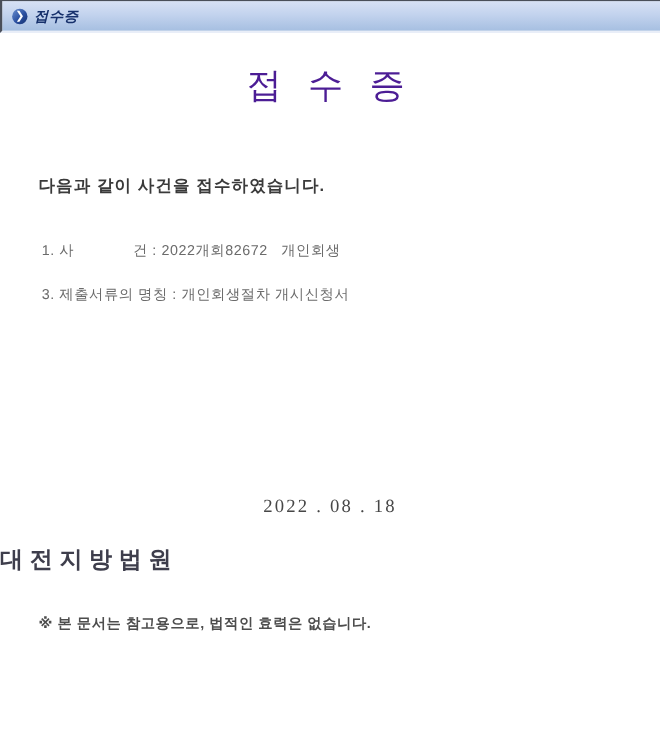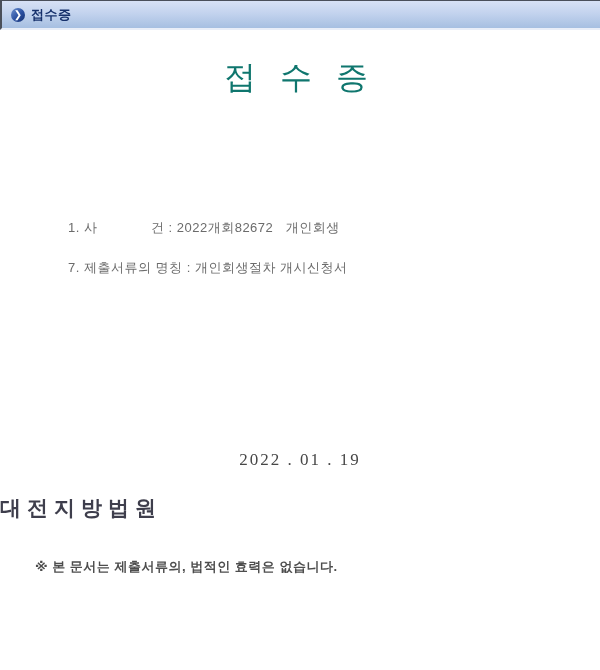--- a/index.html
+++ b/index.html
@@ -24,41 +24,41 @@
     width:14px; height:14px; border-radius:50%;
     margin-left:9px;
     background:linear-gradient(135deg, #6b90d0 0%, #2a4fa0 55%, #15306f 100%);
     color:#ffffff; font-size:10px; font-weight:bold; line-height:13px;
     display:flex; align-items:center; justify-content:center;
     flex:0 0 auto;
   }
   .header-title {
     margin-left:6px; font-size:13px; font-weight:bold; color:#16306b;
     letter-spacing:0.5px;
+    font-style:italic;
   }
   
   .doc-title {
     position:absolute; top:56px; left:0; width:100%;
     text-align:center;
     font-family:"Liberation Serif","DejaVu Serif",serif;
-    font-size:32px; font-weight:500; color:#0f766e;
+    font-size:32px; font-weight:500; color:#4c1d95;
     letter-spacing:8px;
   }
   .recipient {
     position:absolute; top:116px; right:35px;
     font-size:15px; color:#4a4a4a; letter-spacing:1px;
   }
   .intro {
     position:absolute; top:160px; left:35px;
     font-size:15px; font-weight:bold; color:#3a3a3a; letter-spacing:1px;
   }
   .item-list {
     position:absolute; top:208px; left:38px; right:4px;
     list-style:none;
-    margin-left:30px;
   }
   .item-row {
     height:40px; line-height:40px;
     font-size:13px; color:#6b6b6b;
     white-space:pre; letter-spacing:0.5px;
   }
   .redaction-box {
     display:inline-block; width:15px; height:16px;
     background:#e9e9e9; vertical-align:middle; margin:0 3px;
   }
@@ -86,25 +86,26 @@
 <div class="page">
 
   <div class="header">
     <span class="header-icon">❯</span>
     <span class="header-title">접수증</span>
   </div>
 
   <div class="doc-title">접 수 증</div>
 
 
+  <div class="intro">다음과 같이 사건을 접수하였습니다.</div>
 
   <ul class="item-list">
     <li class="item-row">1. 사             건 : 2022개회82672   개인회생</li>
-    <li class="item-row">7. 제출서류의 명칭 : 개인회생절차 개시신청서</li>
+    <li class="item-row">3. 제출서류의 명칭 : 개인회생절차 개시신청서</li>
   </ul>
 
-  <div class="doc-date">2022 . 01 . 19</div>
+  <div class="doc-date">2022 . 08 . 18</div>
 
   <div class="issuer">대전지방법원</div>
 
-  <div class="footnote">※ 본 문서는 제출서류의, 법적인 효력은 없습니다.</div>
+  <div class="footnote">※ 본 문서는 참고용으로, 법적인 효력은 없습니다.</div>
 
 </div>
 
 </body></html>

